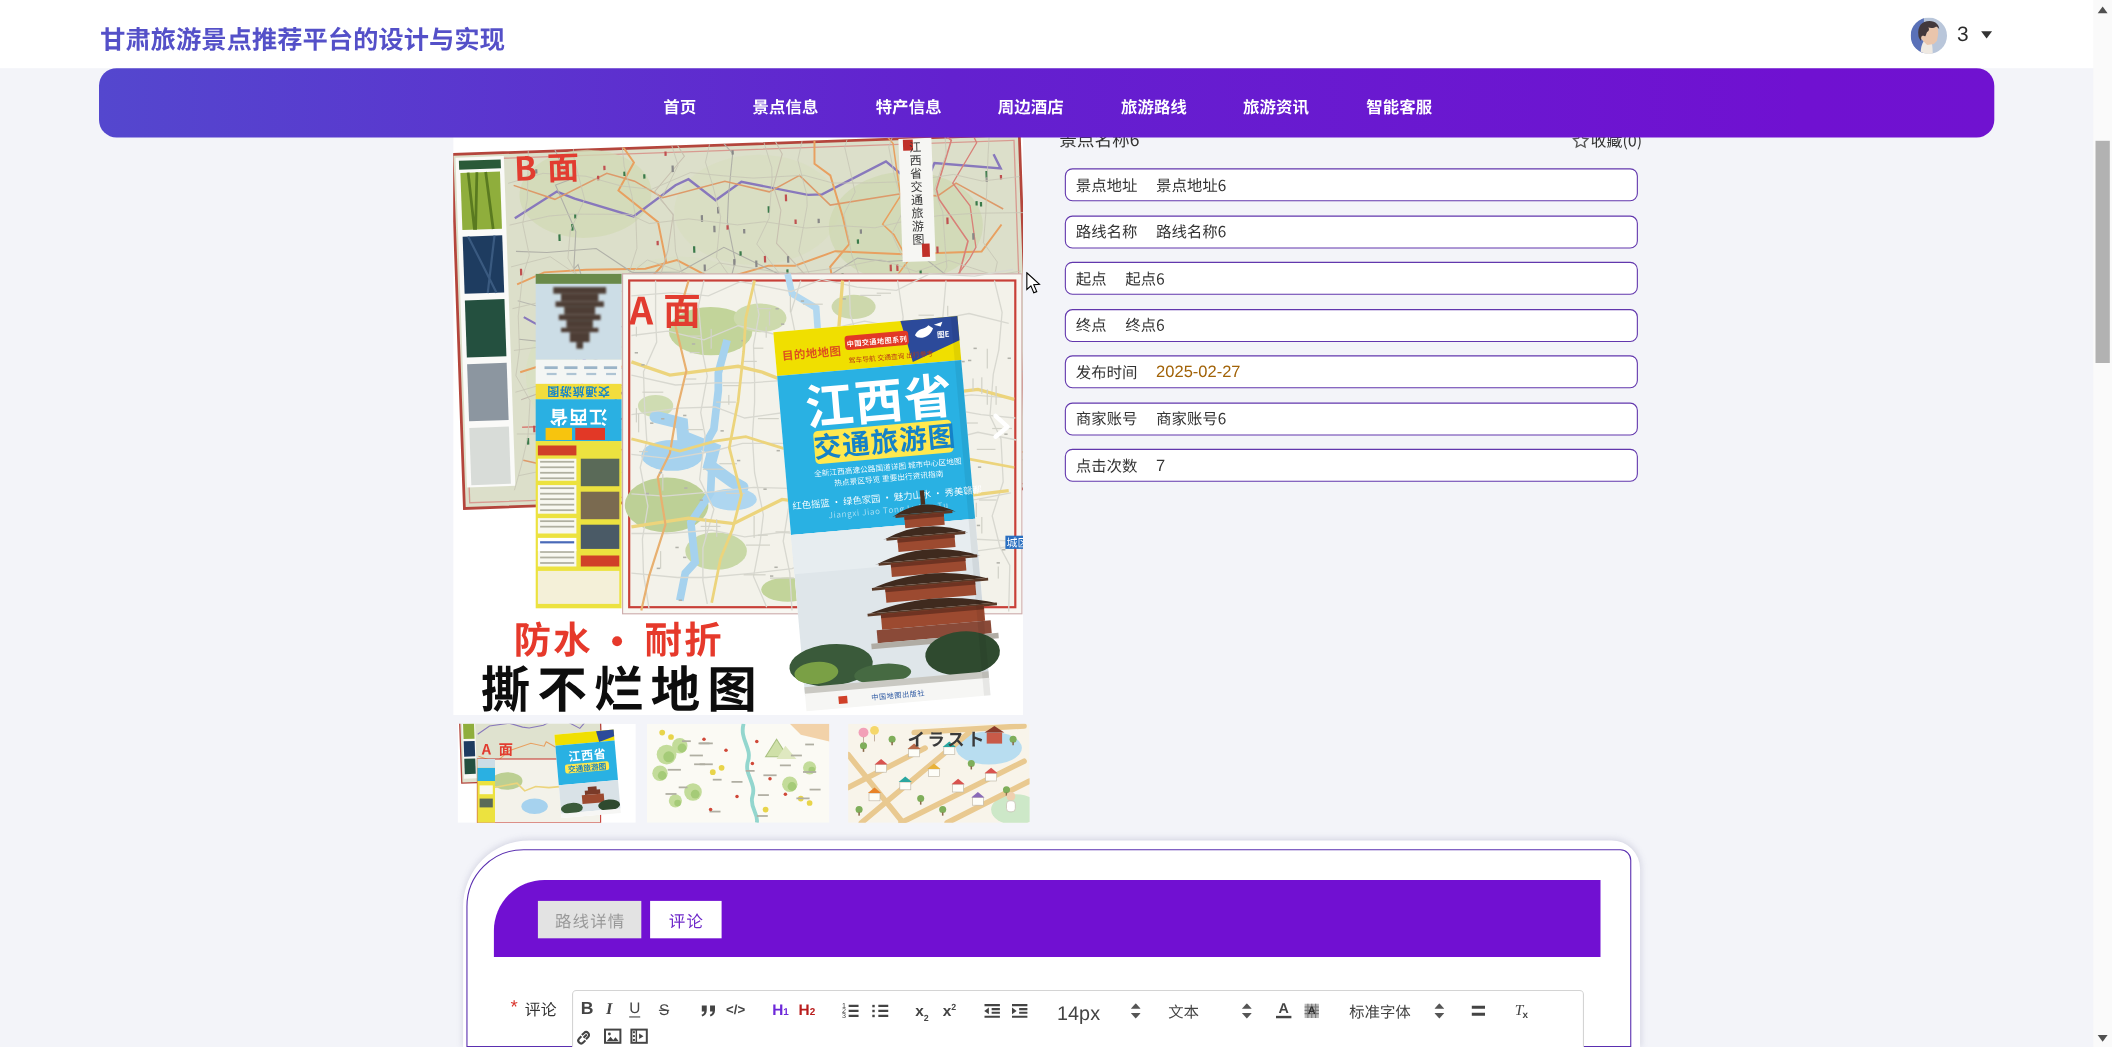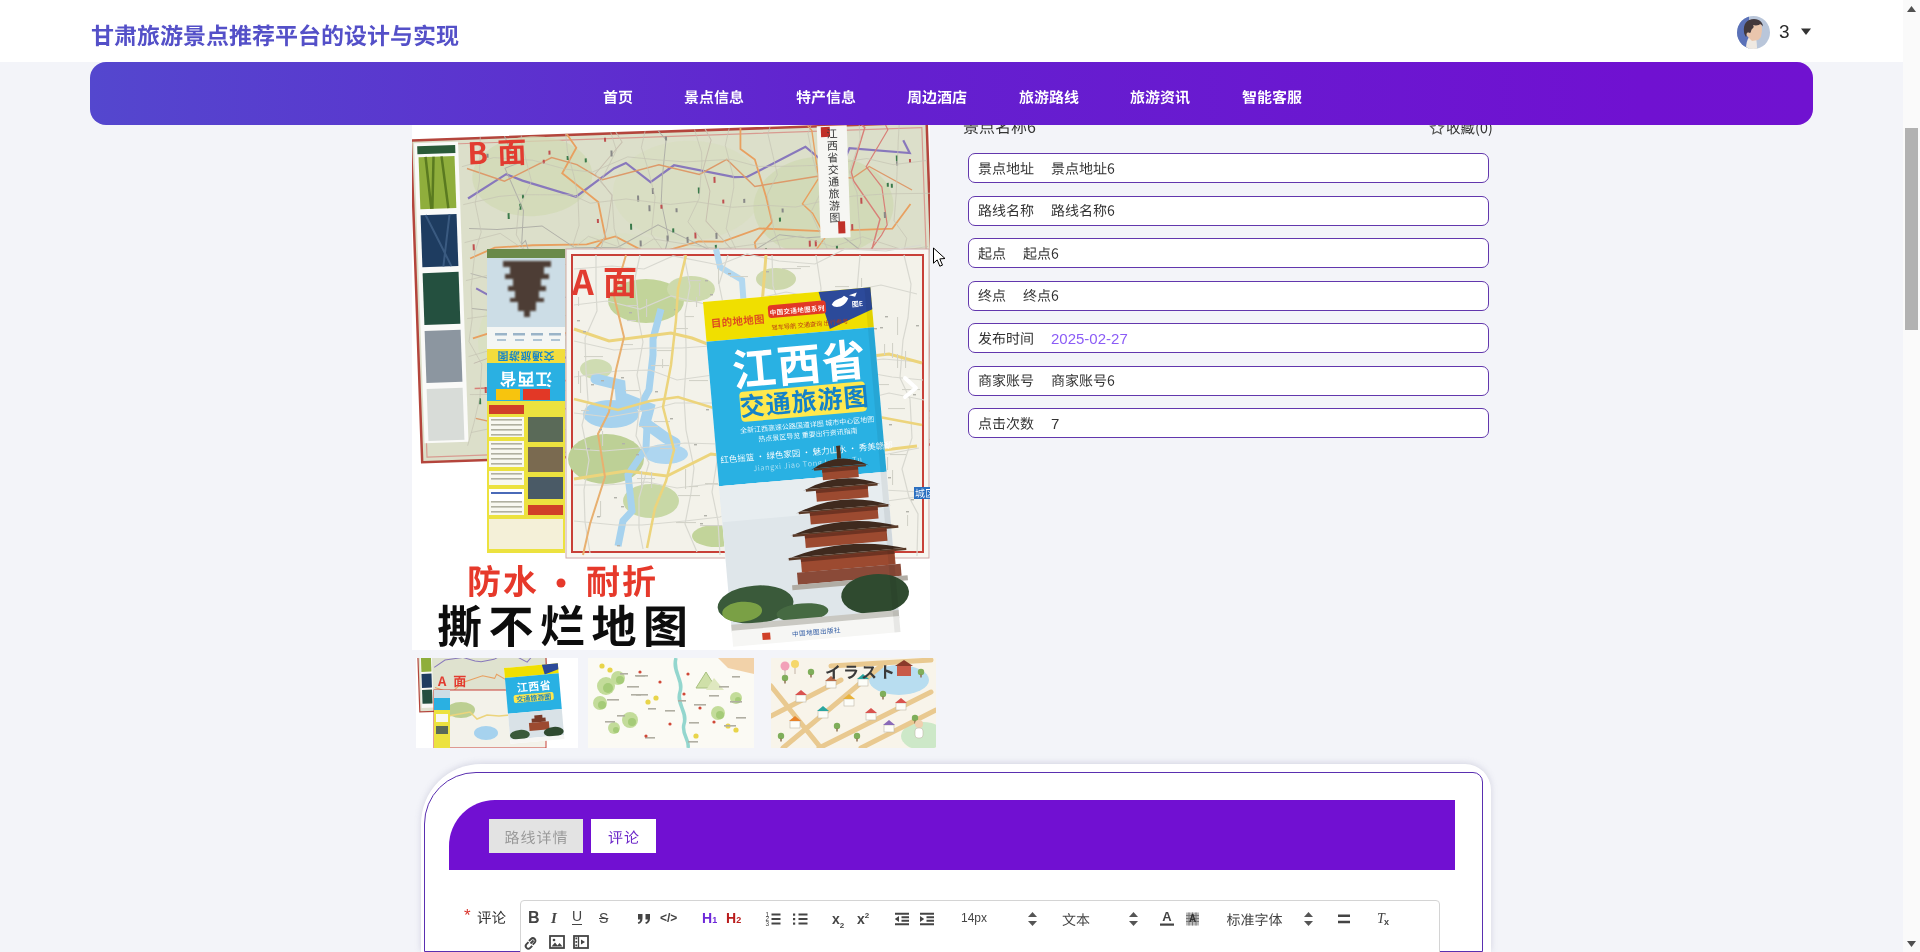--- a/index.html
+++ b/index.html
@@ -40,21 +40,21 @@
 <svg style="position:absolute;left:978.0px;top:286.3px;overflow:visible" width="28" height="20">
       <path transform="translate(0,14.7)" d="M0.5 -0.7 0.7 0.3C2 0 3.9 -0.4 5.6 -0.7L5.5 -1.7C3.7 -1.3 1.8 -0.9 0.5 -0.7ZM7.9 -3.7C8.9 -3.3 10.2 -2.6 10.8 -2.1L11.5 -2.9C10.8 -3.3 9.5 -4 8.5 -4.4ZM6.4 -1.1C8.3 -0.6 10.6 0.4 11.9 1.1L12.5 0.3C11.2 -0.4 8.9 -1.4 7 -1.9ZM8.2 -11.8C7.6 -10.5 6.7 -9 5.2 -7.8L5.5 -8.2L4.6 -8.8C4.3 -8.2 4 -7.7 3.7 -7.2L1.9 -7.1C2.7 -8.3 3.5 -9.8 4.2 -11.4L3.2 -11.8C2.6 -10.1 1.6 -8.3 1.2 -7.8C1 -7.3 0.7 -7 0.4 -6.9C0.6 -6.7 0.7 -6.2 0.8 -5.9C1 -6 1.3 -6.1 3.1 -6.3C2.5 -5.4 1.9 -4.7 1.6 -4.5C1.2 -3.9 0.9 -3.6 0.5 -3.5C0.7 -3.3 0.8 -2.8 0.9 -2.6C1.2 -2.7 1.7 -2.8 5.3 -3.4C5.3 -3.6 5.3 -4 5.3 -4.3L2.3 -3.9C3.3 -5 4.3 -6.4 5.2 -7.8C5.4 -7.6 5.8 -7.3 5.9 -7.1C6.5 -7.5 6.9 -8 7.4 -8.5C7.8 -7.9 8.3 -7.2 8.8 -6.6C7.8 -5.8 6.6 -5.1 5.3 -4.6C5.5 -4.4 5.9 -4 6 -3.8C7.2 -4.3 8.5 -5 9.5 -5.9C10.6 -5 11.8 -4.2 13 -3.8C13.1 -4 13.4 -4.4 13.7 -4.6C12.5 -5.1 11.3 -5.7 10.3 -6.6C11.2 -7.5 12.1 -8.7 12.6 -10.0L11.9 -10.3L11.8 -10.3H8.6C8.8 -10.7 9.1 -11.2 9.3 -11.6ZM8 -9.4H11.2C10.8 -8.6 10.2 -7.9 9.6 -7.3C8.9 -7.9 8.4 -8.6 8 -9.3ZM17.3 -6.5H24.6V-4.0H17.3ZM18.8 -1.8C18.9 -0.9 19.1 0.3 19.1 1.0L20.1 0.9C20.1 0.2 20 -1 19.8 -1.9ZM21.7 -1.8C22.1 -0.9 22.5 0.3 22.6 1.0L23.7 0.7C23.5 0 23 -1.1 22.6 -2.0ZM24.5 -1.9C25.2 -1 26 0.2 26.3 1.0L27.3 0.6C27 -0.2 26.2 -1.4 25.5 -2.3ZM16.5 -2.2C16 -1.1 15.3 0 14.6 0.6L15.5 1.1C16.3 0.4 17 -0.8 17.5 -1.9ZM16.3 -7.5V-3.0H25.7V-7.5H21.4V-9.3H26.7V-10.3H21.4V-11.8H20.4V-7.5Z" fill="#333"></path>
     </svg>
 <svg style="position:absolute;left:1023.0px;top:286.3px;overflow:visible" width="36" height="20">
       <path transform="translate(0,14.7)" d="M0.5 -0.7 0.7 0.3C2 0 3.9 -0.4 5.6 -0.7L5.5 -1.7C3.7 -1.3 1.8 -0.9 0.5 -0.7ZM7.9 -3.7C8.9 -3.3 10.2 -2.6 10.8 -2.1L11.5 -2.9C10.8 -3.3 9.5 -4 8.5 -4.4ZM6.4 -1.1C8.3 -0.6 10.6 0.4 11.9 1.1L12.5 0.3C11.2 -0.4 8.9 -1.4 7 -1.9ZM8.2 -11.8C7.6 -10.5 6.7 -9 5.2 -7.8L5.5 -8.2L4.6 -8.8C4.3 -8.2 4 -7.7 3.7 -7.2L1.9 -7.1C2.7 -8.3 3.5 -9.8 4.2 -11.4L3.2 -11.8C2.6 -10.1 1.6 -8.3 1.2 -7.8C1 -7.3 0.7 -7 0.4 -6.9C0.6 -6.7 0.7 -6.2 0.8 -5.9C1 -6 1.3 -6.1 3.1 -6.3C2.5 -5.4 1.9 -4.7 1.6 -4.5C1.2 -3.9 0.9 -3.6 0.5 -3.5C0.7 -3.3 0.8 -2.8 0.9 -2.6C1.2 -2.7 1.7 -2.8 5.3 -3.4C5.3 -3.6 5.3 -4 5.3 -4.3L2.3 -3.9C3.3 -5 4.3 -6.4 5.2 -7.8C5.4 -7.6 5.8 -7.3 5.9 -7.1C6.5 -7.5 6.9 -8 7.4 -8.5C7.8 -7.9 8.3 -7.2 8.8 -6.6C7.8 -5.8 6.6 -5.1 5.3 -4.6C5.5 -4.4 5.9 -4 6 -3.8C7.2 -4.3 8.5 -5 9.5 -5.9C10.6 -5 11.8 -4.2 13 -3.8C13.1 -4 13.4 -4.4 13.7 -4.6C12.5 -5.1 11.3 -5.7 10.3 -6.6C11.2 -7.5 12.1 -8.7 12.6 -10.0L11.9 -10.3L11.8 -10.3H8.6C8.8 -10.7 9.1 -11.2 9.3 -11.6ZM8 -9.4H11.2C10.8 -8.6 10.2 -7.9 9.6 -7.3C8.9 -7.9 8.4 -8.6 8 -9.3ZM17.3 -6.5H24.6V-4.0H17.3ZM18.8 -1.8C18.9 -0.9 19.1 0.3 19.1 1.0L20.1 0.9C20.1 0.2 20 -1 19.8 -1.9ZM21.7 -1.8C22.1 -0.9 22.5 0.3 22.6 1.0L23.7 0.7C23.5 0 23 -1.1 22.6 -2.0ZM24.5 -1.9C25.2 -1 26 0.2 26.3 1.0L27.3 0.6C27 -0.2 26.2 -1.4 25.5 -2.3ZM16.5 -2.2C16 -1.1 15.3 0 14.6 0.6L15.5 1.1C16.3 0.4 17 -0.8 17.5 -1.9ZM16.3 -7.5V-3.0H25.7V-7.5H21.4V-9.3H26.7V-10.3H21.4V-11.8H20.4V-7.5ZM32.2 0.2C33.8 0.2 35.2 -1.2 35.2 -3.1C35.2 -5.3 34 -6.4 32.3 -6.4C31.5 -6.4 30.6 -5.9 30 -5.1C30 -8.3 31.2 -9.4 32.6 -9.4C33.2 -9.4 33.9 -9.1 34.3 -8.6L35 -9.4C34.4 -10 33.6 -10.4 32.6 -10.4C30.6 -10.4 28.8 -8.9 28.8 -4.9C28.8 -1.5 30.3 0.2 32.2 0.2ZM30 -4.1C30.7 -5.1 31.5 -5.4 32.1 -5.4C33.3 -5.4 34 -4.5 34 -3.1C34 -1.8 33.2 -0.8 32.2 -0.8C30.9 -0.8 30.2 -2 30 -4.1Z" fill="#333"></path>
     </svg>
 <div class="abs" style="left:968px;top:323.0px;width:521px;height:30px;background:#fff;border:1px solid #6237ad;border-radius:7px"></div>
 <svg style="position:absolute;left:978.0px;top:328.8px;overflow:visible" width="56" height="20">
       <path transform="translate(0,14.7)" d="M9.4 -11.1C10 -10.4 10.8 -9.5 11.2 -9.0L12 -9.6C11.6 -10.1 10.8 -10.9 10.2 -11.6ZM2 -7.3C2.2 -7.5 2.6 -7.6 3.5 -7.6H5.5C4.5 -4.6 3 -2.4 0.4 -0.8C0.7 -0.6 1.1 -0.2 1.2 0.0C3 -1.1 4.4 -2.5 5.3 -4.3C5.9 -3.2 6.6 -2.3 7.4 -1.5C6.2 -0.7 4.8 -0.1 3.4 0.3C3.6 0.5 3.8 0.9 3.9 1.1C5.5 0.7 7 0.1 8.2 -0.9C9.5 0.1 11 0.8 12.8 1.2C13 0.9 13.3 0.4 13.5 0.2C11.8 -0.1 10.3 -0.7 9.1 -1.5C10.3 -2.6 11.2 -4 11.8 -5.8L11.1 -6.1L10.9 -6.1H6.2C6.4 -6.5 6.5 -7 6.7 -7.6H13.0L13 -8.6H7.0C7.2 -9.5 7.4 -10.5 7.5 -11.6L6.3 -11.8C6.2 -10.7 6 -9.6 5.8 -8.6H3.2C3.6 -9.3 4 -10.2 4.2 -11.2L3.1 -11.4C2.9 -10.3 2.3 -9.2 2.2 -8.9C2 -8.6 1.9 -8.4 1.7 -8.3C1.8 -8.1 2 -7.5 2 -7.3ZM8.2 -2.2C7.3 -3 6.5 -3.9 6 -5.1H10.4C9.9 -3.9 9.1 -3 8.2 -2.2ZM19.6 -11.8C19.4 -11.1 19.1 -10.3 18.8 -9.6H14.9V-8.6H18.4C17.4 -6.7 16.1 -5 14.4 -3.9C14.6 -3.6 14.9 -3.2 15.1 -3.0C15.8 -3.5 16.5 -4.1 17.1 -4.8V-0.2H18.2V-5.0H21.1V1.1H22.2V-5.0H25.4V-1.5C25.4 -1.3 25.3 -1.3 25 -1.3C24.8 -1.3 24 -1.2 23.1 -1.3C23.3 -1 23.4 -0.6 23.5 -0.3C24.7 -0.3 25.4 -0.3 25.8 -0.5C26.3 -0.7 26.4 -1 26.4 -1.5V-6.0H25.4H22.2V-7.9H21.1V-6.0H18.1C18.6 -6.8 19.1 -7.7 19.5 -8.6H27.2V-9.6H20.0C20.2 -10.2 20.5 -10.9 20.7 -11.5ZM34.6 -6.3C35.4 -5.2 36.3 -3.8 36.8 -2.9L37.7 -3.4C37.2 -4.3 36.3 -5.7 35.5 -6.8ZM32.5 -5.6V-2.4H30.1V-5.6ZM32.5 -6.6H30.1V-9.6H32.5ZM29.1 -10.6V-0.4H30.1V-1.5H33.5V-10.6ZM38.7 -11.7V-9.0H34.2V-7.9H38.7V-0.5C38.7 -0.2 38.6 -0.1 38.3 -0.1C38 -0.1 37 -0.1 35.9 -0.1C36 0.2 36.2 0.7 36.3 1.0C37.7 1 38.6 1 39.1 0.8C39.6 0.6 39.8 0.3 39.8 -0.5V-7.9H41.5V-9.0H39.8V-11.7ZM43.3 -8.6V1.1H44.4V-8.6ZM43.5 -11.1C44.1 -10.5 44.9 -9.6 45.2 -9.0L46 -9.6C45.7 -10.2 45 -11 44.3 -11.6ZM47.3 -4.1H50.7V-2.2H47.3ZM47.3 -6.9H50.7V-5.0H47.3ZM46.4 -7.8V-1.4H51.7V-7.8ZM46.9 -11.0V-10.0H53.7V-0.2C53.7 0 53.6 0.1 53.5 0.1C53.3 0.1 52.7 0.1 52.1 0.1C52.3 0.4 52.4 0.8 52.5 1.1C53.3 1.1 53.9 1.1 54.3 0.9C54.7 0.7 54.8 0.4 54.8 -0.2V-11.0Z" fill="#333"></path>
     </svg>
-<div class="abs" style="left:1051px;top:329.5px;font-size:15px;color:#8b5cf6">2025-02-27</div>
+<div class="abs" style="left:1051px;top:329.5px;font-size:15px;color:#a16207">2025-02-27</div>
 <div class="abs" style="left:968px;top:365.5px;width:521px;height:30px;background:#fff;border:1px solid #6237ad;border-radius:7px"></div>
 <svg style="position:absolute;left:978.0px;top:371.3px;overflow:visible" width="56" height="20">
       <path transform="translate(0,14.7)" d="M3.8 -9.0C4.1 -8.5 4.5 -7.8 4.7 -7.4L5.7 -7.8C5.5 -8.2 5.1 -8.8 4.8 -9.3ZM7.8 -5.7C8.8 -5 10 -4.1 10.6 -3.5L11.2 -4.2C10.6 -4.8 9.4 -5.7 8.4 -6.3ZM5.5 -6.2C4.9 -5.5 3.9 -4.8 3.1 -4.3C3.2 -4.1 3.5 -3.6 3.6 -3.4C4.5 -4 5.6 -5 6.3 -5.8ZM9.2 -9.2C9 -8.7 8.6 -7.9 8.2 -7.3H1.7V1.1H2.7V-6.4H11.4V-0.1C11.4 0.2 11.3 0.2 11.1 0.2C10.9 0.3 10.1 0.3 9.2 0.2C9.3 0.5 9.5 0.8 9.5 1.0C10.7 1 11.4 1 11.8 0.9C12.3 0.8 12.4 0.5 12.4 -0.0V-7.3H9.3C9.6 -7.8 10 -8.4 10.3 -9.0ZM4.4 -3.9V-0.0H5.3V-0.7H9.5V-3.9ZM5.3 -3.1H8.7V-1.5H5.3ZM6.2 -11.6C6.4 -11.2 6.6 -10.7 6.7 -10.2H0.9V-9.3H13.2V-10.2H7.9C7.7 -10.7 7.4 -11.3 7.2 -11.8ZM19.9 -11.5C20.1 -11.2 20.3 -10.8 20.5 -10.5H15.2V-7.6H16.2V-9.5H25.8V-7.6H26.9V-10.5H21.7C21.5 -10.9 21.3 -11.4 21 -11.9ZM25.1 -6.7C24.3 -6 23.1 -5.1 22 -4.4C21.7 -5.2 21.2 -5.9 20.5 -6.5C20.9 -6.8 21.2 -7 21.5 -7.3H25.0V-8.2H16.9V-7.3H20.1C18.8 -6.4 16.9 -5.7 15.1 -5.2C15.3 -5 15.6 -4.6 15.7 -4.4C17 -4.8 18.5 -5.4 19.8 -6.1C20 -5.8 20.2 -5.5 20.4 -5.2C19.2 -4.3 16.9 -3.3 15.1 -2.9C15.3 -2.7 15.5 -2.3 15.6 -2.1C17.3 -2.6 19.5 -3.6 20.8 -4.5C21 -4.2 21.1 -3.9 21.2 -3.6C19.8 -2.3 17.1 -1 14.9 -0.4C15.1 -0.2 15.3 0.2 15.4 0.4C17.4 -0.2 19.8 -1.3 21.4 -2.5C21.5 -1.4 21.3 -0.5 20.9 -0.1C20.6 0.1 20.4 0.1 20 0.1C19.7 0.1 19.2 0.1 18.7 0.1C18.9 0.4 19 0.8 19 1.1C19.4 1.1 19.9 1.1 20.2 1.1C20.8 1.1 21.2 1 21.6 0.6C22.4 0 22.8 -1.7 22.3 -3.5L22.9 -3.9C23.7 -1.9 25 -0.3 26.8 0.5C27 0.3 27.3 -0.1 27.5 -0.3C25.8 -1 24.4 -2.6 23.8 -4.5C24.5 -5 25.3 -5.5 25.9 -6.0ZM31 -9.3V-5.3C31 -3.5 30.8 -1 28.5 0.4C28.7 0.6 29 0.9 29.1 1.0C31.6 -0.6 31.8 -3.3 31.8 -5.3V-9.3ZM31.5 -1.8C32.1 -1.1 32.9 0 33.2 0.7L33.9 0.1C33.6 -0.5 32.8 -1.5 32.1 -2.3ZM29.2 -11.1V-2.5H30.0V-10.2H32.7V-2.5H33.6V-11.1ZM39.8 -11.1C39.1 -9.7 37.9 -8.4 36.6 -7.5C36.9 -7.3 37.2 -6.9 37.4 -6.7C38.7 -7.7 39.9 -9.3 40.8 -10.8ZM35 1.2C35.2 1 35.6 0.8 38.3 -0.3C38.3 -0.5 38.2 -0.9 38.2 -1.2L36.2 -0.4V-5.3H37.3C38 -2.7 39.1 -0.4 40.8 0.8C41 0.5 41.3 0.2 41.5 0.0C40 -1 38.9 -3 38.3 -5.3H41.2V-6.3H36.2V-11.5H35.2V-6.3H33.9V-5.3H35.2V-0.6C35.2 -0 34.8 0.2 34.6 0.3C34.7 0.5 34.9 1 35 1.2ZM45.6 -10.2H52.3V-8.3H45.6ZM44.6 -11.2V-7.4H53.4V-11.2ZM42.9 -6.2V-5.2H45.8C45.5 -4.3 45.1 -3.4 44.8 -2.7H52.2C51.9 -1.1 51.6 -0.3 51.3 0.0C51.1 0.1 50.9 0.1 50.6 0.1C50.2 0.1 49.2 0.1 48.2 0.0C48.4 0.3 48.6 0.7 48.6 1.0C49.5 1.1 50.5 1.1 50.9 1.1C51.5 1.1 51.8 1 52.2 0.7C52.7 0.3 53 -0.8 53.4 -3.1C53.4 -3.3 53.4 -3.6 53.4 -3.6H46.4L46.9 -5.2H55.1V-6.2Z" fill="#333"></path>
     </svg>
 <svg style="position:absolute;left:1051.0px;top:371.3px;overflow:visible" width="64" height="20">
       <path transform="translate(0,14.7)" d="M3.8 -9.0C4.1 -8.5 4.5 -7.8 4.7 -7.4L5.7 -7.8C5.5 -8.2 5.1 -8.8 4.8 -9.3ZM7.8 -5.7C8.8 -5 10 -4.1 10.6 -3.5L11.2 -4.2C10.6 -4.8 9.4 -5.7 8.4 -6.3ZM5.5 -6.2C4.9 -5.5 3.9 -4.8 3.1 -4.3C3.2 -4.1 3.5 -3.6 3.6 -3.4C4.5 -4 5.6 -5 6.3 -5.8ZM9.2 -9.2C9 -8.7 8.6 -7.9 8.2 -7.3H1.7V1.1H2.7V-6.4H11.4V-0.1C11.4 0.2 11.3 0.2 11.1 0.2C10.9 0.3 10.1 0.3 9.2 0.2C9.3 0.5 9.5 0.8 9.5 1.0C10.7 1 11.4 1 11.8 0.9C12.3 0.8 12.4 0.5 12.4 -0.0V-7.3H9.3C9.6 -7.8 10 -8.4 10.3 -9.0ZM4.4 -3.9V-0.0H5.3V-0.7H9.5V-3.9ZM5.3 -3.1H8.7V-1.5H5.3ZM6.2 -11.6C6.4 -11.2 6.6 -10.7 6.7 -10.2H0.9V-9.3H13.2V-10.2H7.9C7.7 -10.7 7.4 -11.3 7.2 -11.8ZM19.9 -11.5C20.1 -11.2 20.3 -10.8 20.5 -10.5H15.2V-7.6H16.2V-9.5H25.8V-7.6H26.9V-10.5H21.7C21.5 -10.9 21.3 -11.4 21 -11.9ZM25.1 -6.7C24.3 -6 23.1 -5.1 22 -4.4C21.7 -5.2 21.2 -5.9 20.5 -6.5C20.9 -6.8 21.2 -7 21.5 -7.3H25.0V-8.2H16.9V-7.3H20.1C18.8 -6.4 16.9 -5.7 15.1 -5.2C15.3 -5 15.6 -4.6 15.7 -4.4C17 -4.8 18.5 -5.4 19.8 -6.1C20 -5.8 20.2 -5.5 20.4 -5.2C19.2 -4.3 16.9 -3.3 15.1 -2.9C15.3 -2.7 15.5 -2.3 15.6 -2.1C17.3 -2.6 19.5 -3.6 20.8 -4.5C21 -4.2 21.1 -3.9 21.2 -3.6C19.8 -2.3 17.1 -1 14.9 -0.4C15.1 -0.2 15.3 0.2 15.4 0.4C17.4 -0.2 19.8 -1.3 21.4 -2.5C21.5 -1.4 21.3 -0.5 20.9 -0.1C20.6 0.1 20.4 0.1 20 0.1C19.7 0.1 19.2 0.1 18.7 0.1C18.9 0.4 19 0.8 19 1.1C19.4 1.1 19.9 1.1 20.2 1.1C20.8 1.1 21.2 1 21.6 0.6C22.4 0 22.8 -1.7 22.3 -3.5L22.9 -3.9C23.7 -1.9 25 -0.3 26.8 0.5C27 0.3 27.3 -0.1 27.5 -0.3C25.8 -1 24.4 -2.6 23.8 -4.5C24.5 -5 25.3 -5.5 25.9 -6.0ZM31 -9.3V-5.3C31 -3.5 30.8 -1 28.5 0.4C28.7 0.6 29 0.9 29.1 1.0C31.6 -0.6 31.8 -3.3 31.8 -5.3V-9.3ZM31.5 -1.8C32.1 -1.1 32.9 0 33.2 0.7L33.9 0.1C33.6 -0.5 32.8 -1.5 32.1 -2.3ZM29.2 -11.1V-2.5H30.0V-10.2H32.7V-2.5H33.6V-11.1ZM39.8 -11.1C39.1 -9.7 37.9 -8.4 36.6 -7.5C36.9 -7.3 37.2 -6.9 37.4 -6.7C38.7 -7.7 39.9 -9.3 40.8 -10.8ZM35 1.2C35.2 1 35.6 0.8 38.3 -0.3C38.3 -0.5 38.2 -0.9 38.2 -1.2L36.2 -0.4V-5.3H37.3C38 -2.7 39.1 -0.4 40.8 0.8C41 0.5 41.3 0.2 41.5 0.0C40 -1 38.9 -3 38.3 -5.3H41.2V-6.3H36.2V-11.5H35.2V-6.3H33.9V-5.3H35.2V-0.6C35.2 -0 34.8 0.2 34.6 0.3C34.7 0.5 34.9 1 35 1.2ZM45.6 -10.2H52.3V-8.3H45.6ZM44.6 -11.2V-7.4H53.4V-11.2ZM42.9 -6.2V-5.2H45.8C45.5 -4.3 45.1 -3.4 44.8 -2.7H52.2C51.9 -1.1 51.6 -0.3 51.3 0.0C51.1 0.1 50.9 0.1 50.6 0.1C50.2 0.1 49.2 0.1 48.2 0.0C48.4 0.3 48.6 0.7 48.6 1.0C49.5 1.1 50.5 1.1 50.9 1.1C51.5 1.1 51.8 1 52.2 0.7C52.7 0.3 53 -0.8 53.4 -3.1C53.4 -3.3 53.4 -3.6 53.4 -3.6H46.4L46.9 -5.2H55.1V-6.2ZM60.2 0.2C61.8 0.2 63.2 -1.2 63.2 -3.1C63.2 -5.3 62 -6.4 60.3 -6.4C59.5 -6.4 58.6 -5.9 58 -5.1C58 -8.3 59.2 -9.4 60.6 -9.4C61.2 -9.4 61.9 -9.1 62.3 -8.6L63 -9.4C62.4 -10 61.6 -10.4 60.6 -10.4C58.6 -10.4 56.8 -8.9 56.8 -4.9C56.8 -1.5 58.3 0.2 60.2 0.2ZM58 -4.1C58.7 -5.1 59.5 -5.4 60.1 -5.4C61.3 -5.4 62 -4.5 62 -3.1C62 -1.8 61.2 -0.8 60.2 -0.8C58.9 -0.8 58.2 -2 58 -4.1Z" fill="#333"></path>
     </svg>
 <div class="abs" style="left:968px;top:408.0px;width:521px;height:30px;background:#fff;border:1px solid #6237ad;border-radius:7px"></div>
 <svg style="position:absolute;left:978.0px;top:413.8px;overflow:visible" width="56" height="20">
       <path transform="translate(0,14.7)" d="M3.3 -6.5H10.6V-4.0H3.3ZM4.8 -1.8C4.9 -0.9 5.1 0.3 5.1 1.0L6.1 0.9C6.1 0.2 6 -1 5.8 -1.9ZM7.7 -1.8C8.1 -0.9 8.5 0.3 8.6 1.0L9.7 0.7C9.5 0 9 -1.1 8.6 -2.0ZM10.5 -1.9C11.2 -1 12 0.2 12.3 1.0L13.3 0.6C13 -0.2 12.2 -1.4 11.5 -2.3ZM2.5 -2.2C2 -1.1 1.3 0 0.6 0.6L1.5 1.1C2.3 0.4 3 -0.8 3.5 -1.9ZM2.3 -7.5V-3.0H11.7V-7.5H7.4V-9.3H12.7V-10.3H7.4V-11.8H6.4V-7.5ZM16.1 -4.2V0.3H24.9V1.1H25.9V-4.2H24.9V-0.7H21.6V-5.3H27.1V-6.3H21.6V-8.5H26.2V-9.6H21.6V-11.7H20.5V-9.6H15.9V-8.5H20.5V-6.3H14.9V-5.3H20.5V-0.7H17.2V-4.2ZM28.8 -10.0C29.8 -9.5 30.9 -8.7 31.5 -8.1L32.2 -8.9C31.6 -9.5 30.4 -10.3 29.4 -10.8ZM28.6 -1 29.6 -0.3C30.4 -1.6 31.5 -3.2 32.3 -4.6L31.5 -5.3C30.6 -3.8 29.4 -2 28.6 -1.0ZM34.4 -11.8C33.9 -9.5 33.1 -7.3 32 -6.0C32.3 -5.8 32.8 -5.5 33.1 -5.4C33.6 -6.2 34.1 -7.2 34.6 -8.3H39.7C39.5 -7.4 39 -6.3 38.7 -5.6C38.9 -5.5 39.4 -5.3 39.6 -5.2C40.1 -6.2 40.7 -7.6 41 -9.0L40.3 -9.4L40.1 -9.4H34.9C35.1 -10.1 35.3 -10.8 35.5 -11.6ZM36 -7.7V-6.8C36 -4.8 35.7 -1.7 31.4 0.4C31.6 0.5 32 0.9 32.2 1.2C34.9 -0.2 36.1 -2 36.7 -3.7C37.5 -1.5 38.7 0.2 40.8 1.0C40.9 0.7 41.2 0.3 41.5 0.1C39 -0.8 37.7 -2.9 37.1 -5.8C37.1 -6.1 37.1 -6.5 37.1 -6.8V-7.7ZM48.2 -11.5C48 -10.9 47.5 -10.1 47.2 -9.6L47.8 -9.3C48.2 -9.8 48.7 -10.5 49.1 -11.1ZM43.2 -11.1C43.6 -10.5 44 -9.7 44.1 -9.3L44.9 -9.6C44.8 -10.1 44.4 -10.9 44 -11.4ZM47.7 -3.6C47.4 -2.9 47 -2.3 46.4 -1.8C45.9 -2 45.4 -2.3 44.8 -2.5C45 -2.9 45.3 -3.2 45.5 -3.6ZM43.5 -2.1C44.2 -1.9 45 -1.5 45.7 -1.2C44.8 -0.5 43.7 -0.1 42.6 0.2C42.8 0.4 43 0.8 43.1 1.0C44.4 0.7 45.6 0.1 46.6 -0.7C47 -0.4 47.4 -0.2 47.8 0.1L48.4 -0.6C48.1 -0.8 47.7 -1.1 47.2 -1.3C48 -2.1 48.6 -3.1 48.9 -4.3L48.4 -4.6L48.2 -4.5H45.9L46.2 -5.2L45.3 -5.4C45.2 -5.1 45 -4.8 44.9 -4.5H43.0V-3.6H44.5C44.2 -3.1 43.8 -2.6 43.5 -2.1ZM45.6 -11.8V-9.2H42.7V-8.3H45.3C44.6 -7.4 43.5 -6.5 42.5 -6.1C42.8 -5.9 43 -5.5 43.1 -5.3C44 -5.8 44.9 -6.5 45.6 -7.4V-5.7H46.6V-7.6C47.2 -7.1 48.1 -6.4 48.5 -6.1L49 -6.8C48.7 -7.1 47.5 -7.9 46.8 -8.3H49.4V-9.2H46.6V-11.8ZM50.8 -11.6C50.5 -9.2 49.8 -6.8 48.7 -5.4C49 -5.2 49.4 -4.9 49.5 -4.7C49.9 -5.2 50.2 -5.9 50.5 -6.5C50.8 -5.2 51.2 -3.9 51.7 -2.8C50.9 -1.5 49.8 -0.4 48.3 0.3C48.5 0.5 48.8 0.9 48.9 1.2C50.3 0.4 51.4 -0.6 52.2 -1.8C52.9 -0.6 53.8 0.3 54.9 1.0C55.1 0.7 55.4 0.4 55.6 0.2C54.4 -0.5 53.5 -1.5 52.8 -2.8C53.5 -4.2 54 -6 54.3 -8.1H55.3V-9.0H51.3C51.5 -9.8 51.6 -10.7 51.8 -11.5ZM53.3 -8.1C53.1 -6.5 52.8 -5.1 52.3 -3.9C51.7 -5.1 51.3 -6.6 51.1 -8.1Z" fill="#333"></path>
@@ -770,21 +770,21 @@
         <path d="M3 4.7h14M9.5 8.3h7.5M9.5 11.7h7.5M3 15.3h14"></path>
       </g>
       <polygon points="7,7 7,13 2.8,10" fill="#444"></polygon>
     </svg>
 <svg class="abs" style="left:917.0px;top:909.0px" width="20" height="20" viewBox="0 0 20 20">
       <g stroke="#444" stroke-width="2">
         <path d="M3 4.7h14M9.5 8.3h7.5M9.5 11.7h7.5M3 15.3h14"></path>
       </g>
       <polygon points="3,7 3,13 7.2,10" fill="#444"></polygon>
     </svg>
-<div class="abs" style="left:961px;top:911px;font-size:12px;color:#444">14px</div>
+<div class="abs" style="left:961px;top:911px;font-size:18px;color:#444">14px</div>
 <svg class="abs" style="left:1028px;top:912px" width="9" height="15">
       <polygon points="4.5,0 9,5 0,5" fill="#555"></polygon>
       <polygon points="0,9 9,9 4.5,14" fill="#555"></polygon>
     </svg>
 <svg class="abs" style="left:0;top:0;overflow:visible" width="1" height="1">
       <path transform="translate(1062.0,925.0)" d="M5.9 -11.5C6.3 -10.8 6.8 -9.9 7 -9.3L8.1 -9.7C7.9 -10.3 7.4 -11.2 7 -11.9ZM0.7 -9.3V-8.3H2.9C3.7 -6.1 4.8 -4.3 6.3 -2.8C4.7 -1.5 2.8 -0.6 0.5 0.1C0.7 0.4 1.1 0.8 1.2 1.1C3.5 0.3 5.4 -0.7 7 -2.0C8.6 -0.6 10.5 0.4 12.8 1.0C13 0.7 13.3 0.3 13.5 0.1C11.3 -0.5 9.4 -1.5 7.8 -2.8C9.3 -4.3 10.3 -6 11.1 -8.3H13.4V-9.3ZM7.1 -3.5C5.7 -4.9 4.7 -6.5 4 -8.3H10.0C9.3 -6.4 8.3 -4.8 7.1 -3.5ZM20.4 -11.7V-8.8H14.9V-7.7H19.1C18.1 -5.4 16.4 -3.1 14.5 -2.0C14.8 -1.8 15.1 -1.4 15.3 -1.1C17.3 -2.5 19.1 -5 20.2 -7.7H20.4V-2.6H17.2V-1.5H20.4V1.1H21.5V-1.5H24.8V-2.6H21.5V-7.7H21.7C22.8 -5 24.6 -2.5 26.7 -1.1C26.9 -1.4 27.2 -1.8 27.5 -2.0C25.6 -3.2 23.8 -5.4 22.8 -7.7H27.1V-8.8H21.5V-11.7Z" fill="#444"></path>
     </svg>
 <svg class="abs" style="left:1129px;top:912px" width="9" height="15">
       <polygon points="4.5,0 9,5 0,5" fill="#555"></polygon>
       <polygon points="0,9 9,9 4.5,14" fill="#555"></polygon>

